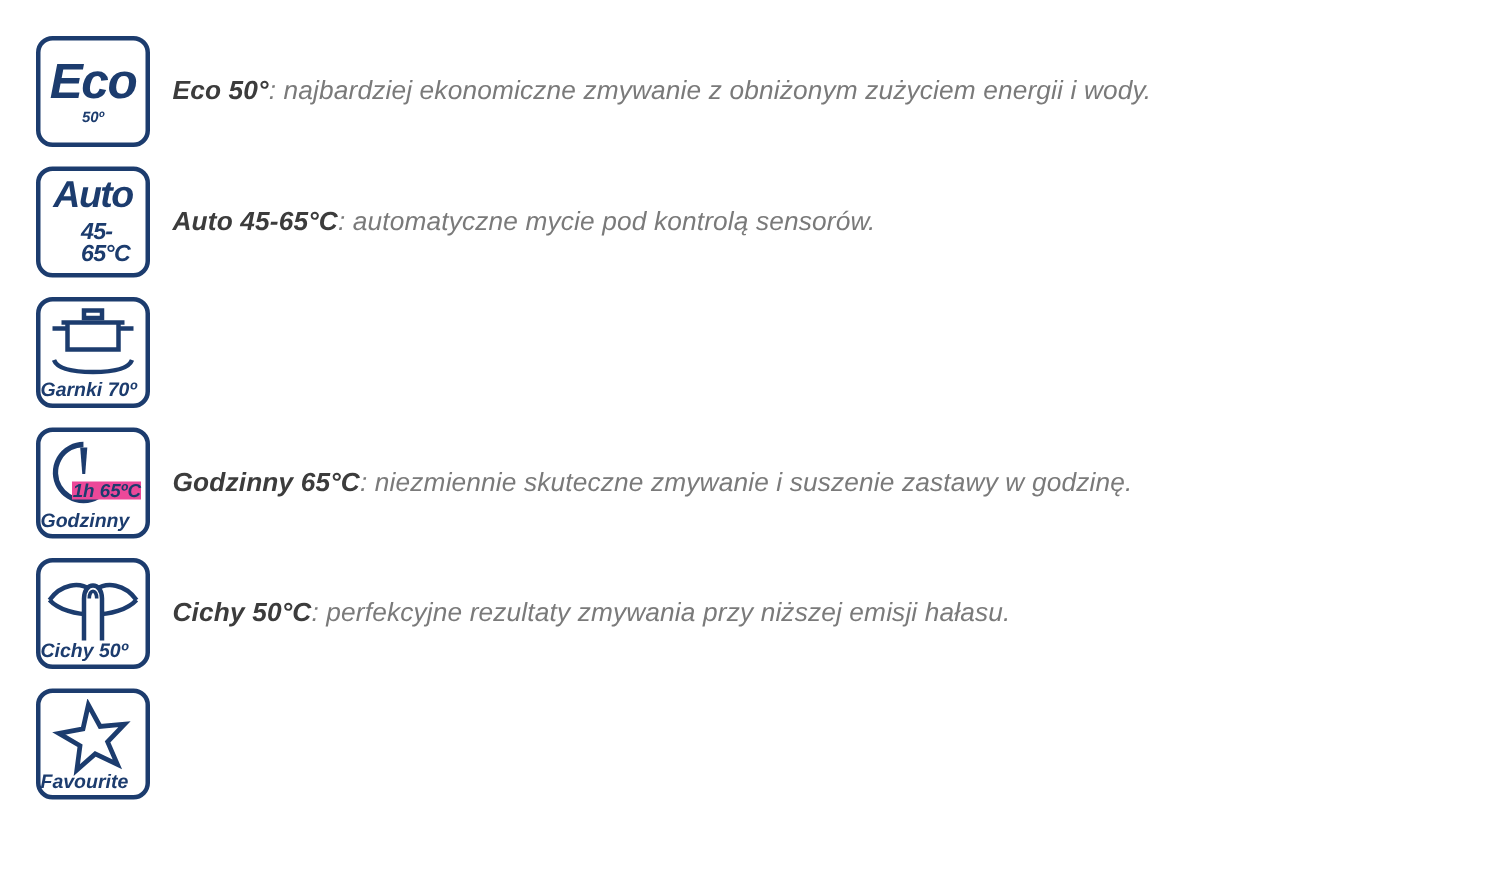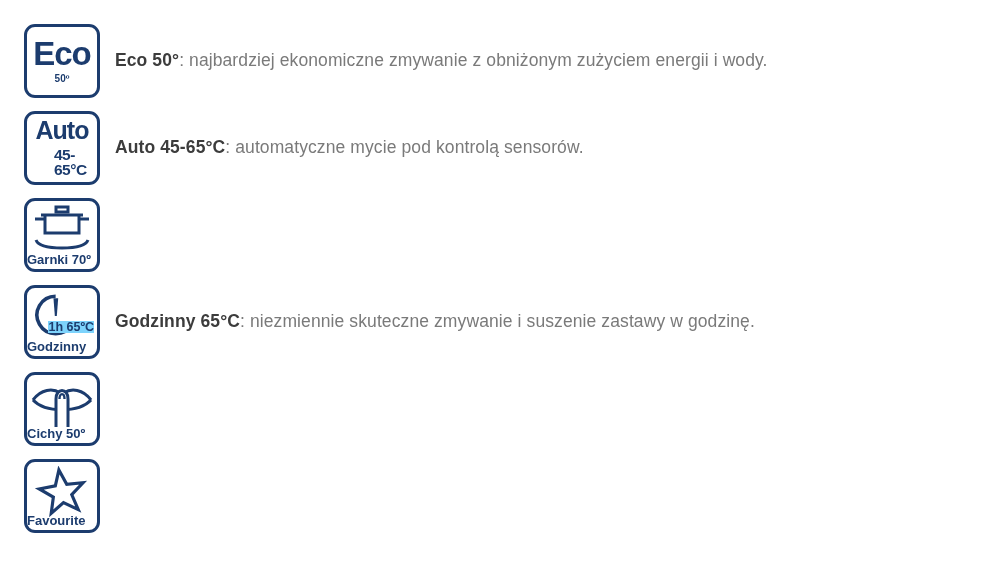--- a/index.html
+++ b/index.html
@@ -8,41 +8,41 @@
     --body:#7a7a7a;
     --bg:#ffffff;
   }
   *{box-sizing:border-box;}
   html,body{margin:0;padding:0;}
   body{
     width:1000px;height:588px;background:var(--bg);
     font-family:"Liberation Sans", sans-serif;
     overflow:hidden;
   }
-  .list{padding:17px 0 0 24px;}
+  .list{padding:17px 0 0 24px;font-style:italic;}
   .row{display:flex;align-items:center;height:87px;}
   .icon-box{
     position:relative;flex:0 0 76px;width:76px;height:74px;
     border:3.5px solid var(--blue);border-radius:11px;
     display:flex;flex-direction:column;align-items:center;justify-content:center;
     color:var(--blue);background:#fff;
   }
   .icon-box svg{display:block;}
   .icon-big{font-weight:bold;font-size:33px;line-height:1;letter-spacing:-1px;color:var(--blue);}
   .icon-big.auto{font-size:25px;}
   .icon-sub{font-weight:bold;font-size:10px;line-height:1;margin-top:4px;color:var(--blue);}
   .icon-sub.auto{font-size:15.5px;letter-spacing:-0.5px;margin-left:27px;}
   .icon-caption{
     position:absolute;bottom:3px;left:0;right:0;text-align:left;
     font-weight:bold;font-size:13px;line-height:1;color:var(--blue);white-space:nowrap;
   }
   .icon-art{position:absolute;top:4px;left:0;right:0;display:flex;justify-content:center;}
   .icon-overlay{
     position:absolute;top:33px;right:3px;
-    font-weight:bold;font-size:12.5px;color:var(--blue);background:#7dd3fc;
+    font-weight:bold;font-size:12.5px;color:var(--blue);background:#ec4899;
     line-height:1;white-space:nowrap;
   }
   .stroke{fill:none;stroke:var(--blue);stroke-width:3;}
   .stroke-thin{fill:none;stroke:var(--blue);stroke-width:2.4;}
   .fill{fill:var(--blue);stroke:none;}
   .finger{fill:#fff;stroke:var(--blue);stroke-width:3;}
   .desc{
     margin:0 0 0 15px;font-size:17.5px;color:var(--body);
     white-space:nowrap;letter-spacing:0.1px;
   }
@@ -104,20 +104,21 @@
       <span class="icon-art">
         <svg width="62" height="50" viewBox="0 0 62 50">
           <path class="stroke" d="M2 21 C10 10 22 9 29 14 C30 14.7 32 14.7 33 14 C40 9 52 10 60 21"></path>
           <path class="stroke" d="M2 21 C14 34 48 34 60 21"></path>
           <path class="finger" d="M25 48 L25 20 C25 8.5 37 8.5 37 20 L37 48"></path>
           <path class="stroke-thin" d="M28.5 20 C28.5 13.5 33.5 13.5 33.5 20"></path>
         </svg>
       </span>
       <span class="icon-caption">Cichy 50º</span>
     </div>
+    <p class="desc"><b>Cichy 50°C</b><span>: perfekcyjne rezultaty zmywania przy niższej emisji hałasu.</span></p>
   </div>
 
   <div class="row">
     <div class="icon-box">
       <span class="icon-art">
         <svg width="60" height="52" viewBox="0 0 60 56">
           <polygon class="stroke" style="stroke-width:3.4" transform="rotate(-8 30 28)" points="30,4 36.2,20.5 53.8,21.3 40,32.2 44.7,49.2 30,39.5 15.3,49.2 20,32.2 6.2,21.3 23.8,20.5"></polygon>
         </svg>
       </span>
       <span class="icon-caption">Favourite</span>

